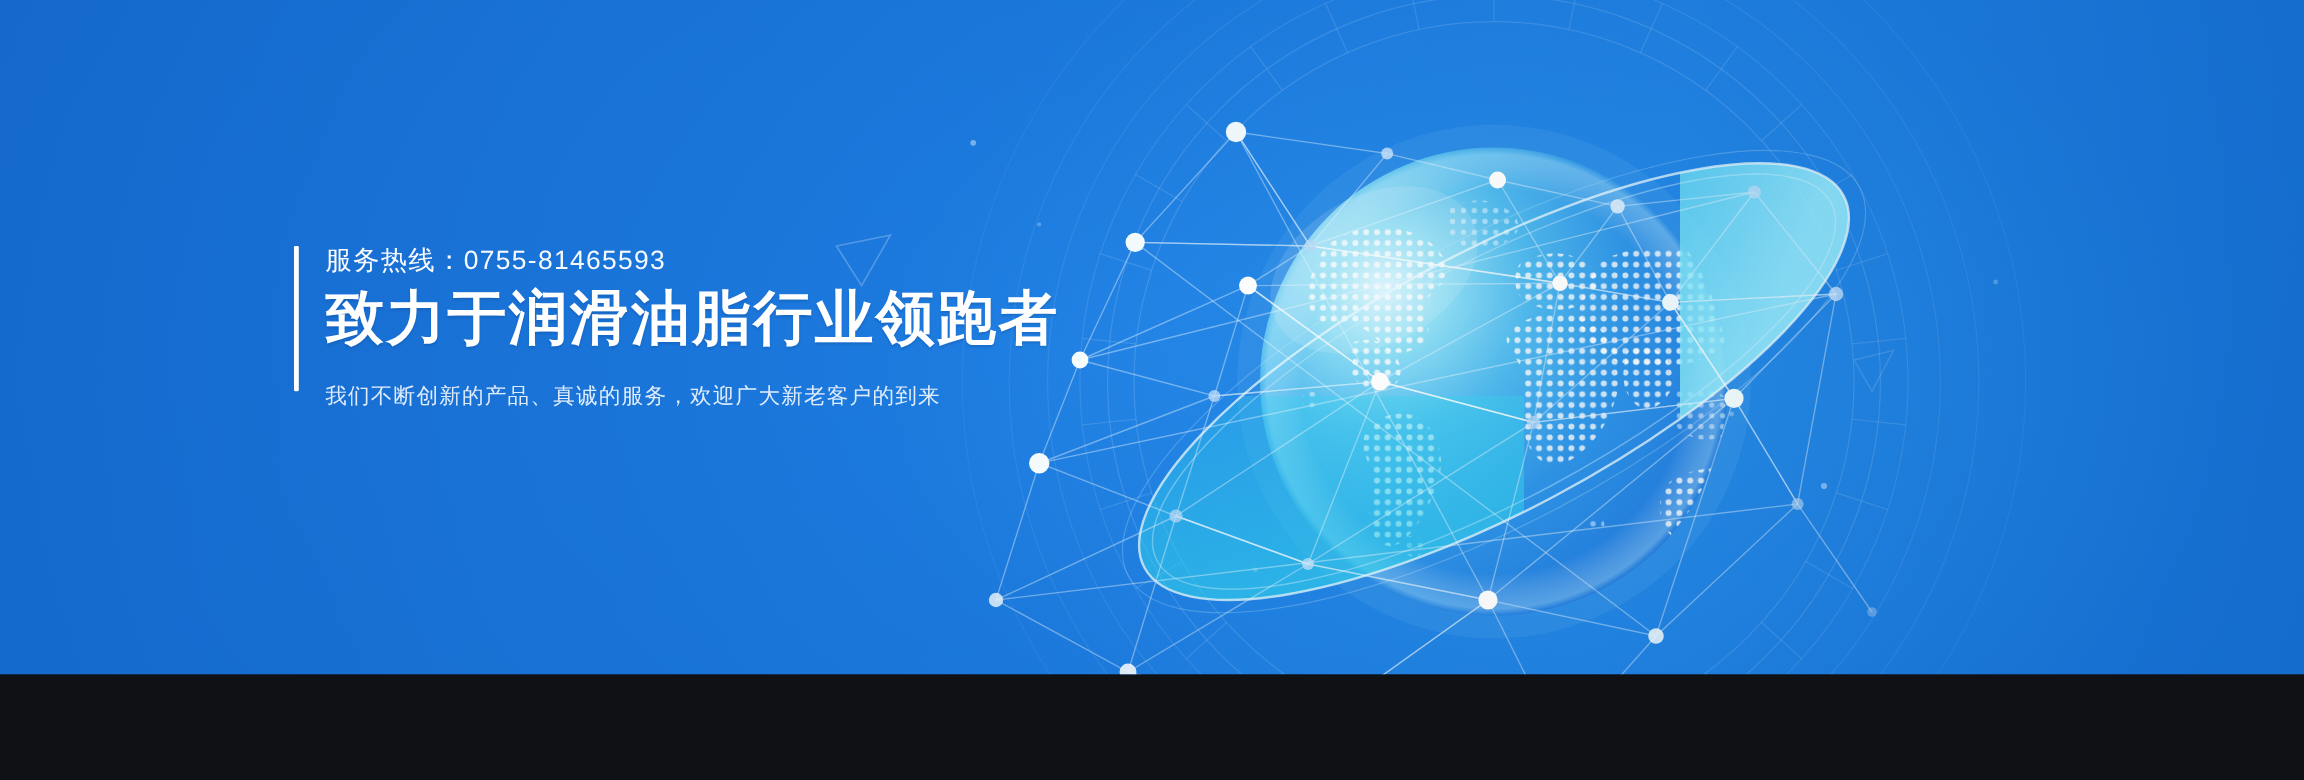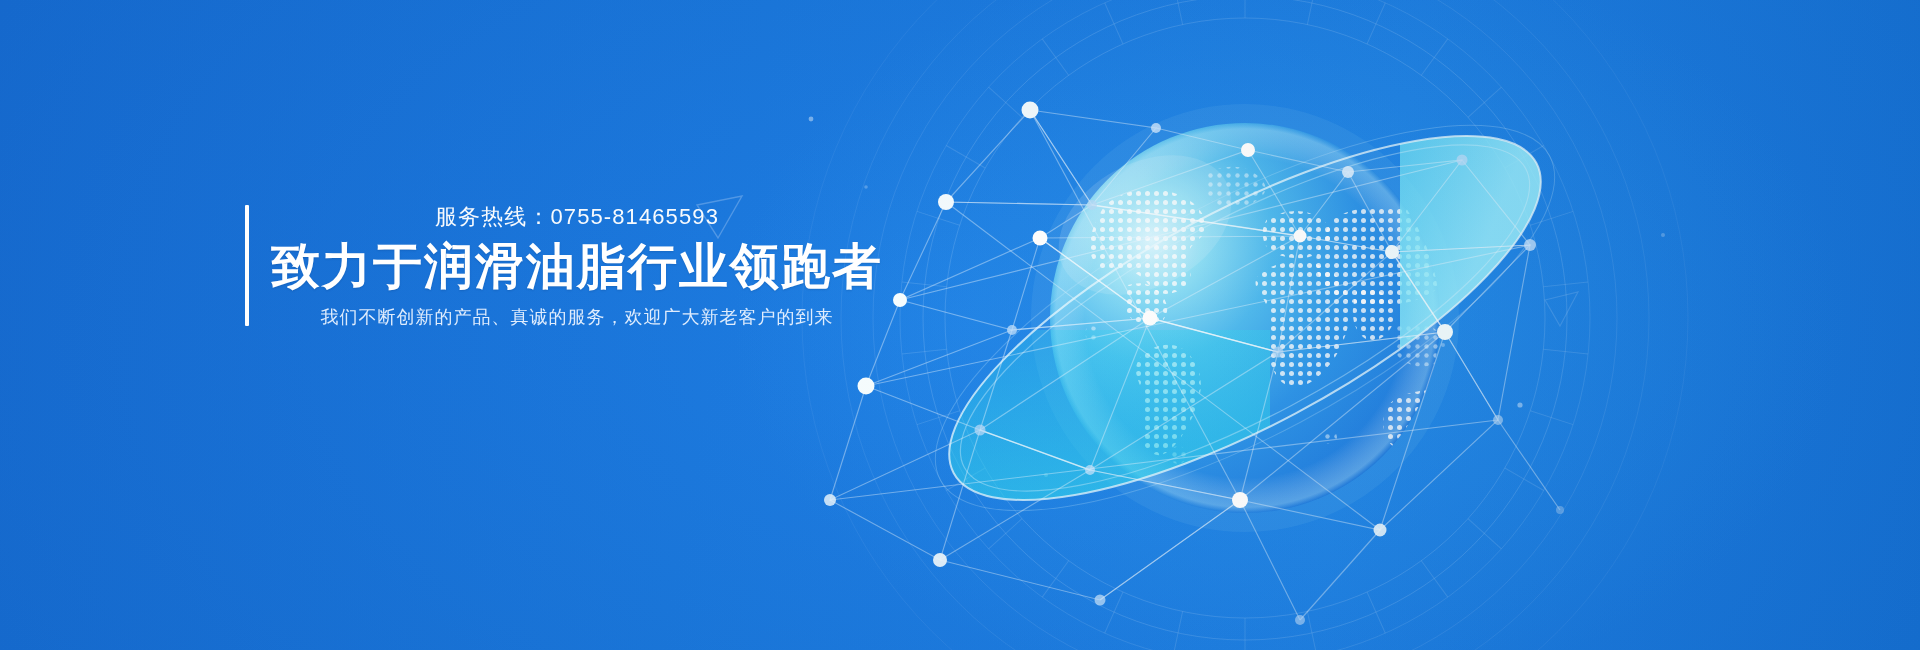--- a/index.html
+++ b/index.html
@@ -1,25 +1,24 @@
 <!DOCTYPE html>
 <html><head>
 <meta charset="utf-8">
 <style>
   * { margin:0; padding:0; box-sizing:border-box; }
   html,body { background:#0f1115; }
 
   .banner {
     position:relative;
     width:1920px;
-    height:650px;
+    height:562px;
     overflow:hidden;
     background:#1677e0;
     font-family:"Liberation Sans", sans-serif;
-    text-align:center;
   }
 
   
   .bg-base {
     position:absolute; inset:0;
     background:
       radial-gradient(ellipse 900px 620px at 1290px 320px, rgba(40,150,235,0.55) 0%, rgba(22,119,224,0) 62%),
       linear-gradient(100deg, #1570dd 0%, #1677e0 38%, #1a7ee6 70%, #1474dd 100%);
   }
   .bg-vignette {
@@ -67,21 +66,21 @@
     margin-top:7px;
     text-shadow:0 1px 2px rgba(0,40,90,0.18);
   }
   .subline {
     color:#eaf3ff;
     font-size:18px;
     line-height:1.3;
     letter-spacing:1.0px;
     font-weight:400;
     white-space:nowrap;
-    margin-top:11px;
+    margin-top:24px;
     opacity:0.95;
   }
 </style>
 </head>
 <body>
 
 <div class="banner">
 
   <div class="bg-base"></div>
 

